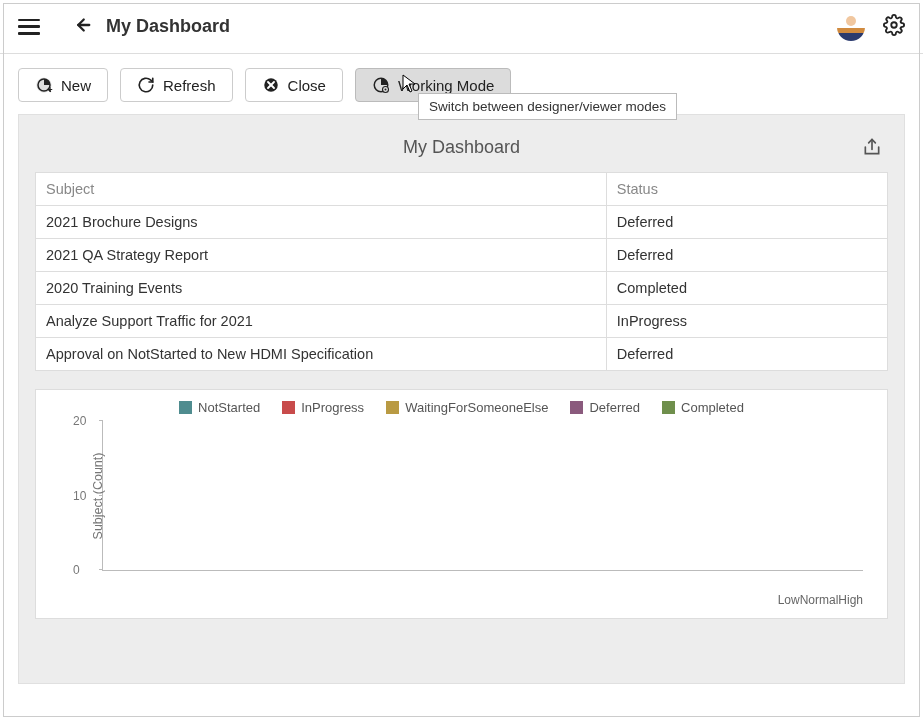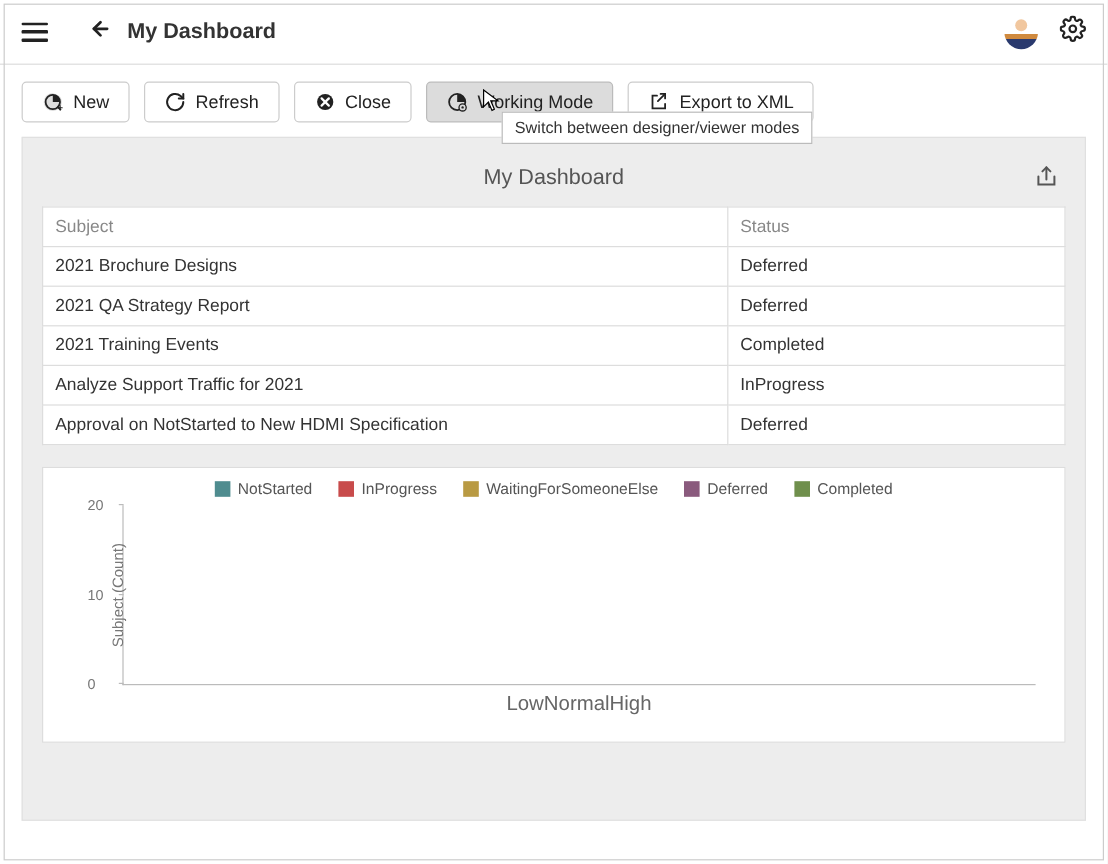--- a/index.html
+++ b/index.html
@@ -164,26 +164,26 @@
     padding: 0 10px;
   }
   .group {
     display: flex;
     align-items: flex-end;
     gap: 6px;
   }
   .bar { width: 26px; }
   .xlabels {
     display: flex;
-    justify-content: center;
+    justify-content: flex-end;
     margin-left: 52px;
     margin-right: 10px;
-    font-size: 17px;
+    font-size: 12px;
     color: #666;
-    margin-top: 6px;
+    margin-top: 22px;
   }
   .tooltip {
     position: absolute;
     left: 418px;
     top: 93px;
     background: #fff;
     border: 1px solid #bbb;
     padding: 5px 10px;
     font-size: 13.5px;
     color: #333;
@@ -267,30 +267,20 @@
     <span class="icon">
       <svg width="18" height="18" viewBox="0 0 24 24">
           <circle cx="12" cy="12" r="9" fill="none" stroke="#222" stroke-width="2"></circle>
           <path d="M12 3 A9 9 0 0 1 21 12 L12 12 Z" fill="#222"></path>
           <circle cx="18" cy="18" r="4" fill="#dcdcdc" stroke="#222" stroke-width="1.5"></circle>
           <circle cx="18" cy="18" r="1.3" fill="#222"></circle>
         </svg>
     </span>
     <span>Working Mode</span>
   </button>
-  <button class="tbtn">
-    <span class="icon">
-      <svg width="18" height="18" viewBox="0 0 24 24" fill="none" stroke="#222" stroke-width="2" stroke-linecap="round">
-          <path d="M14 3h5v5"></path>
-          <path d="M19 3l-8 8"></path>
-          <path d="M19 14v5H5V5h5"></path>
-        </svg>
-    </span>
-    <span>Export to XML</span>
-  </button>
 </div>
 
 <div class="cursor">
   <svg width="16" height="20" viewBox="0 0 16 20">
       <path d="M1 1 L1 15 L5 11 L8 18 L10 17 L7 10 L13 10 Z" fill="#fff" stroke="#000" stroke-width="1"></path>
     </svg>
 </div>
 <div class="tooltip">Switch between designer/viewer modes</div>
 
 <div class="canvas">
@@ -313,21 +303,21 @@
     <tbody id="tbody">
         <tr>
           <td>2021 Brochure Designs</td>
           <td>Deferred</td>
         </tr>
         <tr>
           <td>2021 QA Strategy Report</td>
           <td>Deferred</td>
         </tr>
         <tr>
-          <td>2021 Training Events</td>
+          <td>2020 Training Events</td>
           <td>Completed</td>
         </tr>
         <tr>
           <td>Analyze Support Traffic for 2021</td>
           <td>InProgress</td>
         </tr>
         <tr>
           <td>Approval on NotStarted to New HDMI Specification</td>
           <td>Deferred</td>
         </tr>

